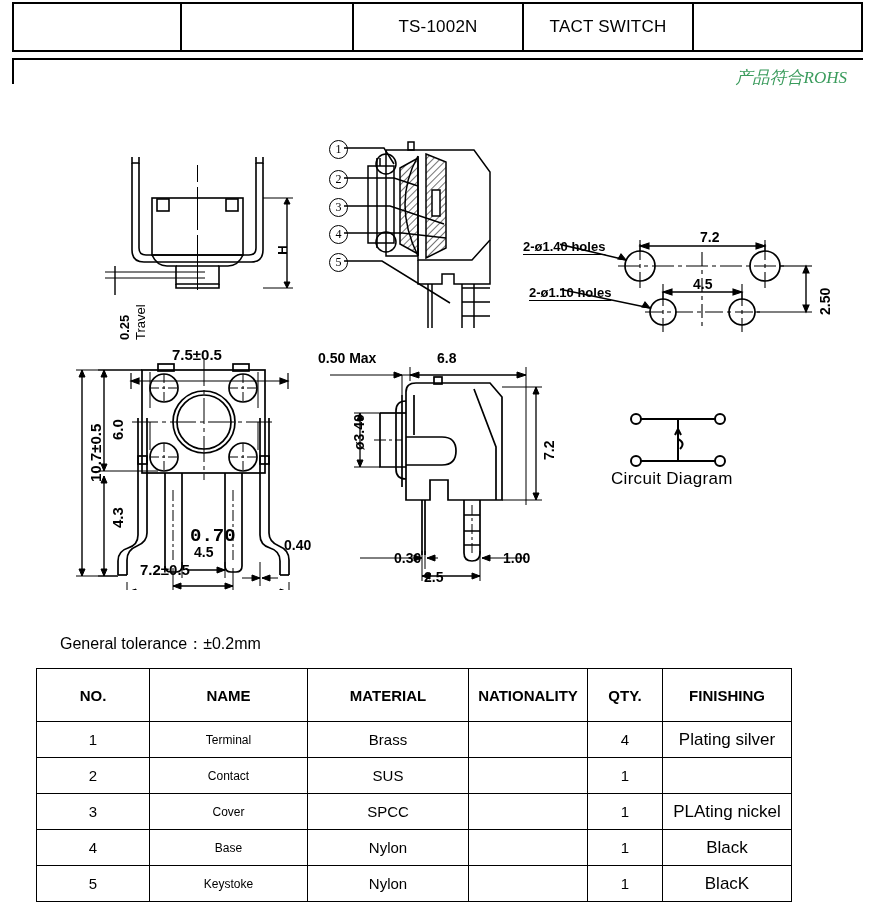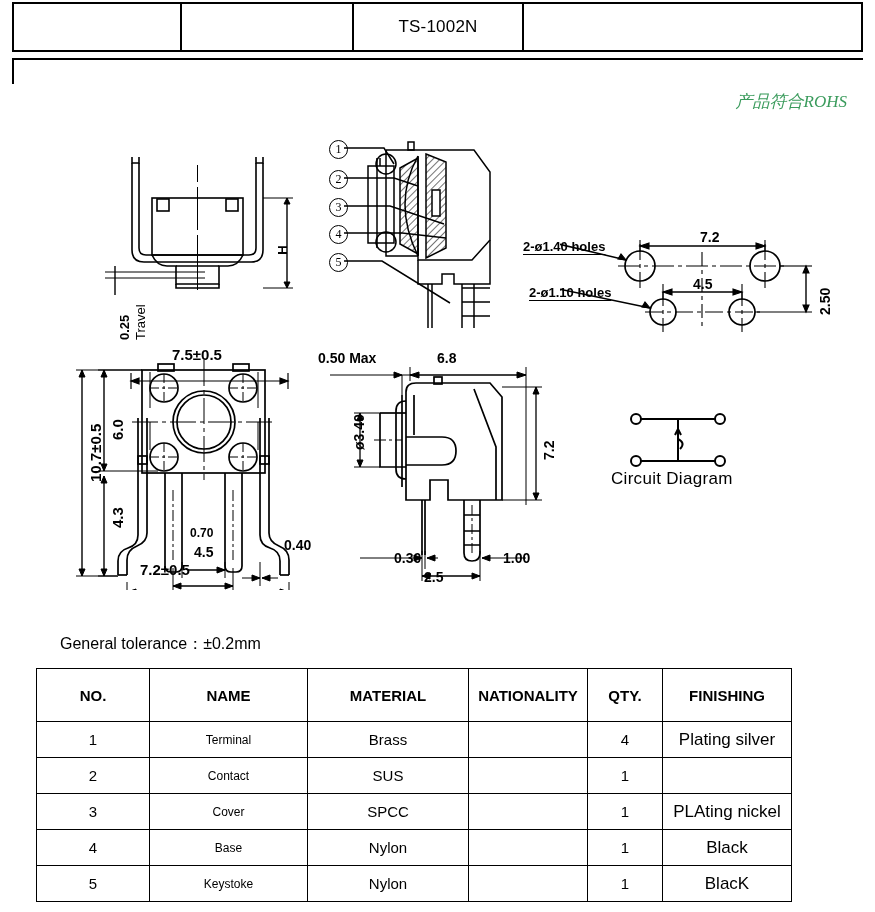--- a/index.html
+++ b/index.html
@@ -58,26 +58,27 @@
 </style>
 </head>
 <body>
 
 <div class="sheet">
 
   <div class="hdr">
     <div class="hdr-cell c1"></div>
     <div class="hdr-cell c2"></div>
     <div class="hdr-cell c3">TS-1002N</div>
+    <div class="hdr-cell c4">TACT SWITCH</div>
     <div class="hdr-cell c5"></div>
   </div>
   <div class="hdr-rule"></div>
   <div class="sheet-left"></div>
 
-  <div class="rohs" style="color: rgb(58, 155, 92); margin-top: 24px;">产品符合ROHS</div>
+  <div class="rohs" style="color: rgb(58, 155, 92);">产品符合ROHS</div>
 
   <svg width="250" height="250" style="position:absolute;left:95px;top:120px;">
     <g class="dl" stroke-width="1.6" stroke-linejoin="miter">
 
       <path d="M37,37 L37,43 L44,43 L44,37"></path>
       <path d="M37,43 L37,130 Q37,142 49,142 L156,142 Q168,142 168,130 L168,43"></path>
       <path d="M44,43 L44,128 Q44,135 51,135 L154,135 Q161,135 161,128 L161,43"></path>
       <path d="M161,37 L161,43 L168,43 L168,37"></path>
 
       <rect x="57" y="78" width="91" height="57"></rect>
@@ -327,21 +328,21 @@
         <path d="M219,232 L219,246"></path>
       <path d="M57,242 L219,242" stroke-width="1.4"></path>
       <path d="M57,242 L66,239 L66,245 Z" fill="#000"></path>
       <path d="M219,242 L210,239 L210,245 Z" fill="#000"></path>
     </g>
   </svg>
 
   <div class="t tb vert" style="left:88px;top:482px;font-size:15px;">10.7±0.5</div>
   <div class="t tb vert" style="left:110px;top:440px;font-size:15px;">6.0</div>
   <div class="t tb vert" style="left:110px;top:528px;font-size:15px;">4.3</div>
-  <div class="t tb" style="left:190px;top:527px;font-size:12px;">0.70</div>
+  <div class="t tb" style="left:190px;top:527px;font-size:19px;font-family:Liberation Mono, monospace;">0.70</div>
   <div class="t tb" style="left:194px;top:545px;font-size:14px;">4.5</div>
   <div class="t tb" style="left:284px;top:538px;font-size:14px;">0.40</div>
   <div class="t tb" style="left:140px;top:562px;font-size:15px;">7.2±0.5</div>
 
   <svg width="230" height="230" style="position:absolute;left:330px;top:355px;">
     <g class="dl" stroke-width="1.7">
 
       <path d="M76,37 Q76,28 86,28 L160,28 L172,42 L172,145 L118,145 L118,125 L100,125 L100,145 L76,145 Z"></path>
 
       <path d="M144,34 L166,92 L166,145"></path>

